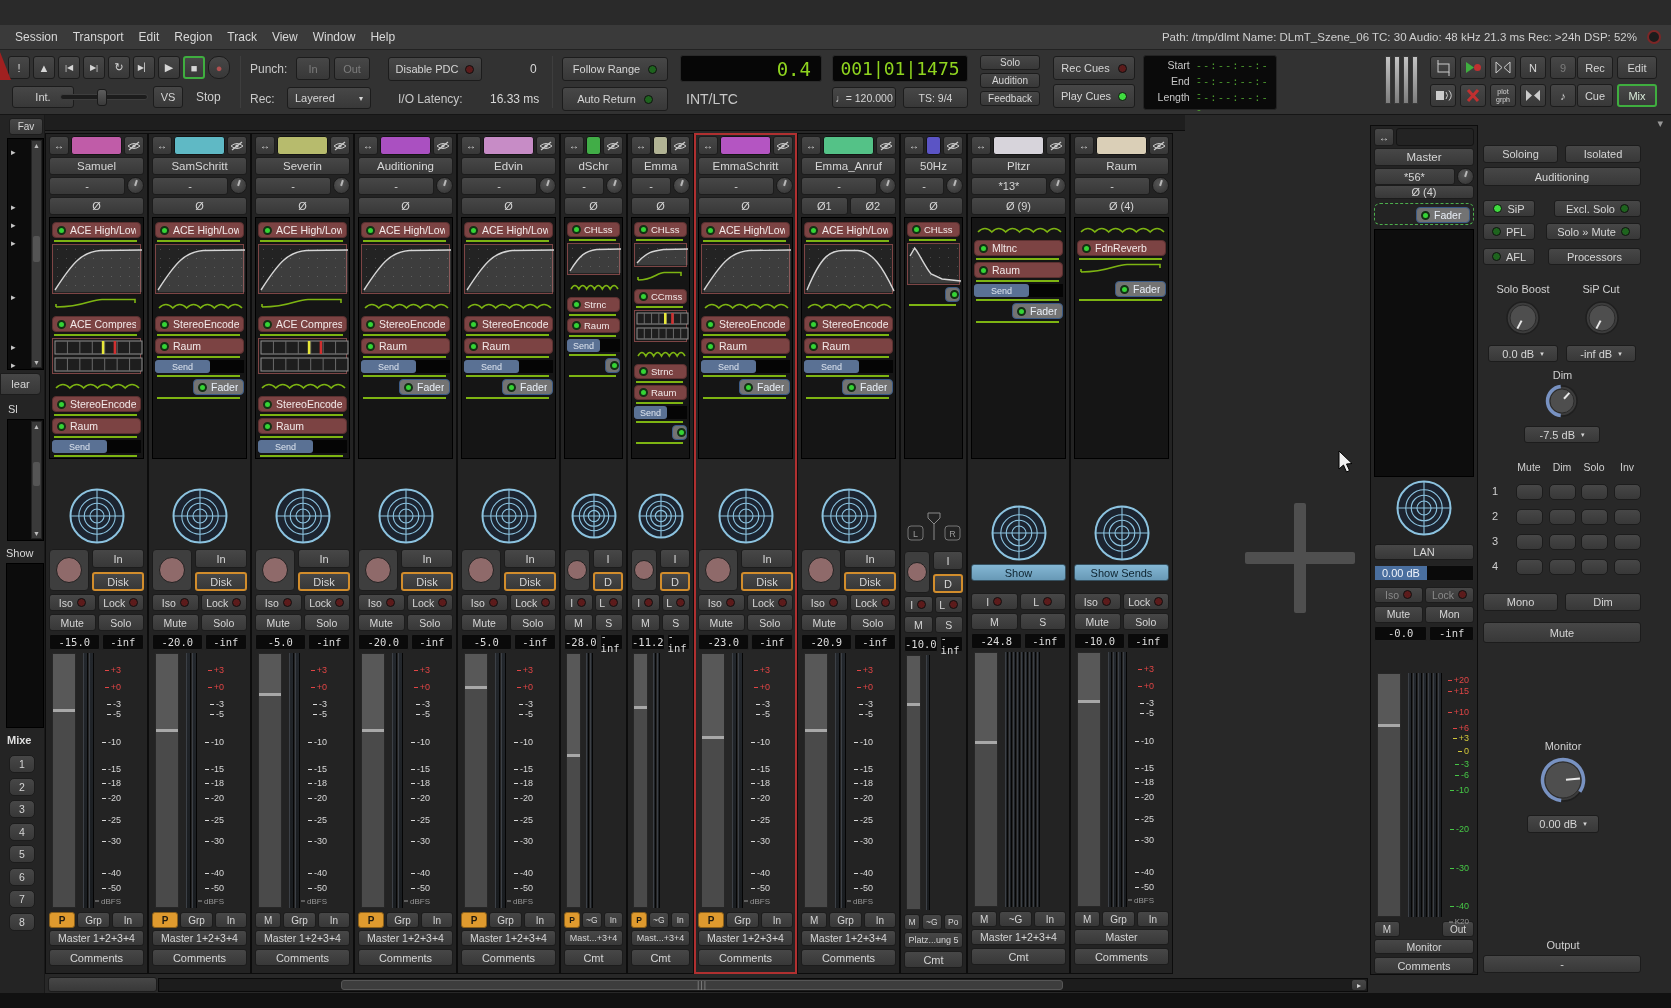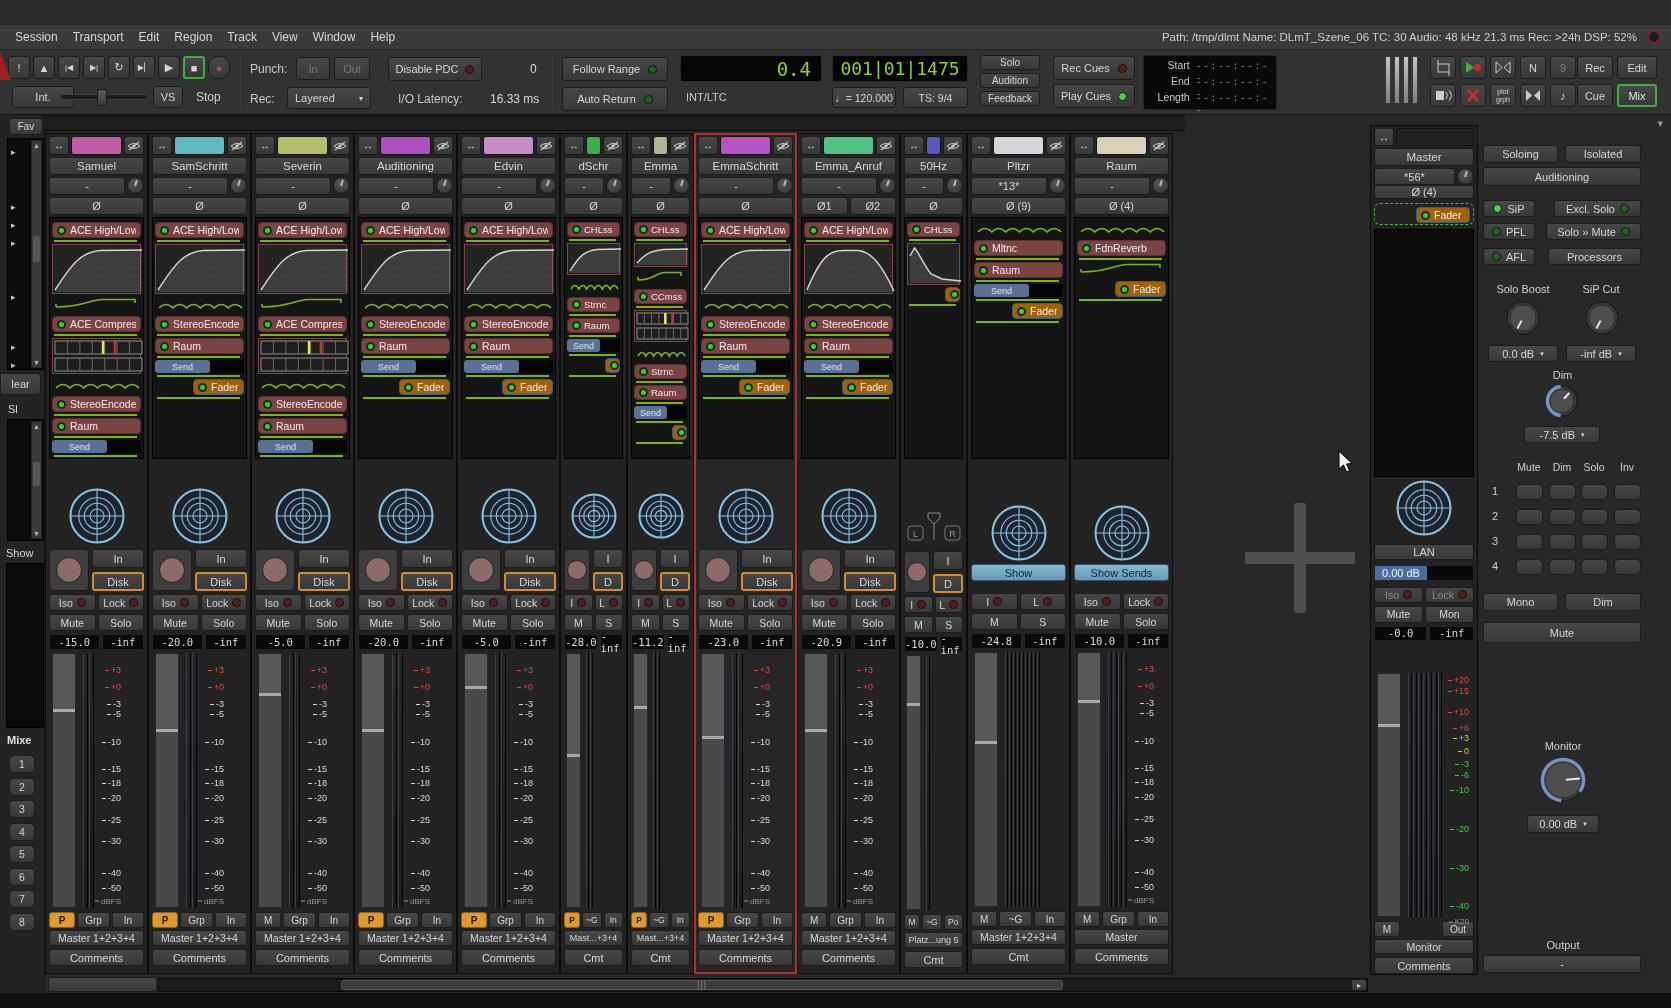--- a/index.html
+++ b/index.html
@@ -49,21 +49,21 @@
   .s-inrow{height:18px;margin-top:2px;display:flex;gap:2px;}
   .s-input{flex:1;}
   .knob-sm{width:17px;height:17px;border-radius:50%;background:radial-gradient(circle at 40% 35%,#565656,#313131);border:1px solid #191919;position:relative;flex:none;}
   .knob-sm::after{content:"";position:absolute;left:49%;top:2px;width:2px;height:6px;background:#b8b8b8;transform:rotate(18deg);}
   .s-phrow{height:18px;margin-top:2px;display:flex;gap:2px;}
   .s-phase{flex:1;}
   .s-procs{height:242px;margin-top:2px;background:#151515;border:1px solid #000;overflow:hidden;padding-top:2px;}
   .pp{height:16px;border-radius:4px;background:#7c4343;border:1px solid #5b3030;display:flex;align-items:center;gap:4px;
       padding:0 4px;color:#f2e9e9;font-size:10.5px;margin:2px 2px 0;}
   .nr .pp{font-size:9.5px;height:15px;gap:3px;}
-  .pp.fp{background:#a16207;border-color:#3a5a86;color:#e8eef6;margin-left:40px;}
+  .pp.fp{background:#737373;border-color:#3a5a86;color:#e8eef6;margin-left:40px;}
   .pled{width:9px;height:9px;border-radius:50%;background:#35d435;border:2px solid #143014;flex:none;}
   .gl{height:2px;background:#7db412;margin:2px 6px 1px 4px;}
   .eqbox{border:1px solid #7d4545;background:#232323;margin:2px 2px;position:relative;
      background-image:radial-gradient(#4a4a4a 0.8px,transparent 0.9px);background-size:9px 9px;}
   .compbox{border:1px solid #7d4545;background:#1a1a1a;margin:2px 2px;}
   .auto{margin:0 2px;}
   .sr{height:13px;background:#050505;display:flex;margin:2px 2px 0;}
   .spill{width:62%;background:#5a7194;border-radius:3px;color:#dde4ee;font-size:9px;display:flex;align-items:center;justify-content:center;}
   .s-pan{height:56px;margin-top:29px;display:flex;align-items:center;justify-content:center;}
   .s-pan.buspan{margin-top:46px;}
@@ -183,21 +183,21 @@
     <div class="sep" style="left:552px"></div>
     <div class="b a" style="left:562px;top:7px;width:106px;height:24px;gap:8px">
       <span>Follow Range</span>
         <span class="led gd"></span>
     </div>
     <div class="b a" style="left:562px;top:37px;width:106px;height:24px;gap:8px">
       <span>Auto Return</span>
         <span class="led gd"></span>
     </div>
     <div id="mainclock" class="a" style="left:680px;top:5px;width:142px;height:27px;justify-content:flex-end;padding-right:10px;font-size:19px">0.4</div>
-    <div class="a" style="left:686px;top:41px;color:#c8c8c8;font-size:11px">INT/LTC</div>
+    <div class="a" style="left:686px;top:41px;color:#c8c8c8;font-size:14px">INT/LTC</div>
     <div id="bbtclock" class="a" style="left:832px;top:5px;width:136px;height:27px;justify-content:center;font-size:18px">001|01|1475</div>
     <div class="b a" style="left:832px;top:37px;width:64px;height:21px;font-size:10.5px">♩= 120.000</div>
     <div class="b a" style="left:903px;top:37px;width:65px;height:21px;font-size:10.5px">TS: 9/4</div>
     <div class="b a" style="left:980px;top:5px;width:60px;height:15px;font-size:10px">Solo</div>
     <div class="b a" style="left:980px;top:23px;width:60px;height:15px;font-size:10px">Audition</div>
     <div class="b a" style="left:980px;top:41px;width:60px;height:15px;font-size:10px">Feedback</div>
     <div class="b a" style="left:1053px;top:6px;width:82px;height:24px;gap:8px">
       <span>Rec Cues</span>
         <span class="led rd"></span>
     </div>

